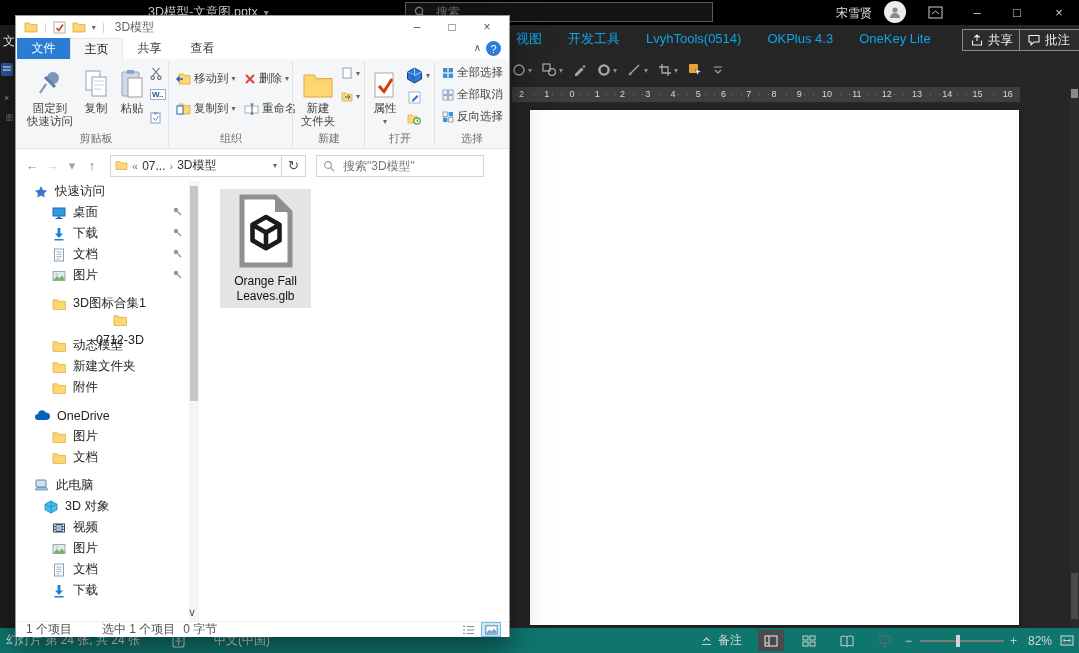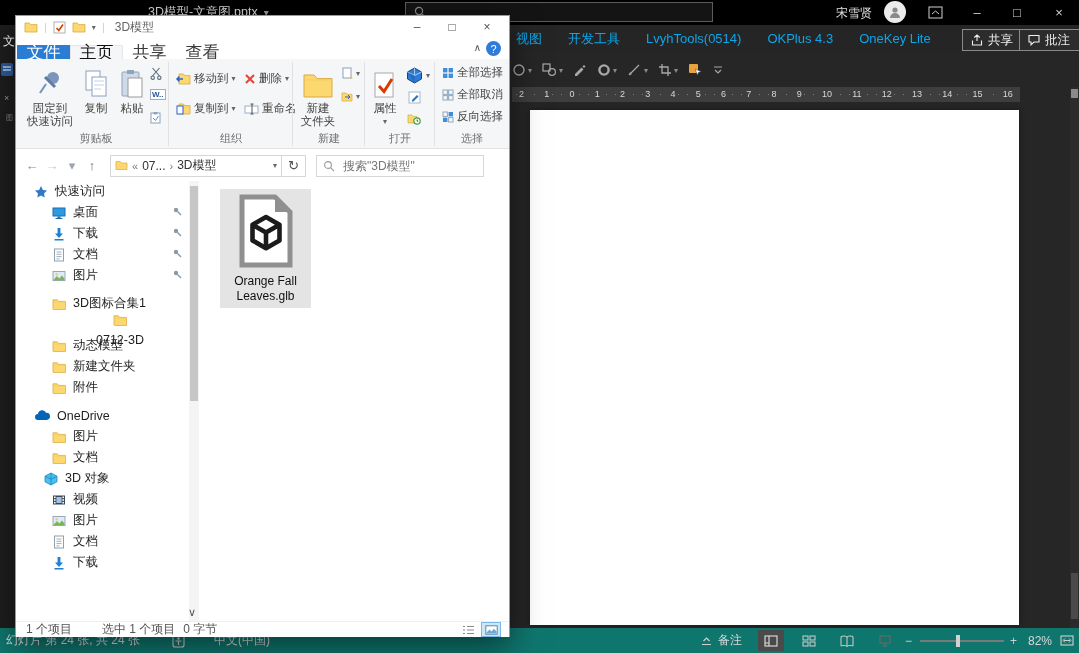--- a/index.html
+++ b/index.html
@@ -51,22 +51,22 @@
   
   .xwin{left:15px;top:15px;width:495px;height:622px;background:#fff;border:1px solid #9a9a9a;
         box-sizing:border-box;box-shadow:0 10px 30px rgba(0,0,0,.5);z-index:10;}
   .xtitle{left:0;top:0;width:100%;height:22px;background:#fff;display:flex;align-items:center;}
   .qat{display:flex;align-items:center;gap:6px;padding-left:8px;color:#8a8a8a;}
   .qsep{color:#d0d0d0;font-size:11px;}
   .xtt{color:#666;font-size:12px;margin-left:4px;}
   .xctl{position:absolute;top:0;height:22px;width:34px;display:flex;align-items:center;
         justify-content:center;color:#555;font-size:12px;}
   .xtabs{left:0;top:22px;width:100%;height:21px;background:#fff;display:flex;align-items:flex-end;}
-  .xtab{height:14px;display:flex;align-items:center;justify-content:center;width:53px;
-        font-size:17px;color:#3a3a3a;}
+  .xtab{height:21px;display:flex;align-items:center;justify-content:center;width:53px;
+        font-size:12px;color:#3a3a3a;}
   .xtab.file{background:#2b7cd3;color:#fff;margin-left:1px;}
   .xtab.active{background:#f5f6f7;border:1px solid #e6e6e6;border-bottom:0;color:#111;box-sizing:border-box;}
   .ribbon{left:0;top:43px;width:100%;height:90px;background:#f5f6f7;border-bottom:1px solid #e2e2e2;
           box-sizing:border-box;}
   .rgsep{position:absolute;top:3px;width:1px;height:84px;background:#e1e1e3;}
   .rlabel{position:absolute;top:72px;font-size:11px;color:#6e6e6e;text-align:center;}
   .rbig{position:absolute;top:4px;display:flex;flex-direction:column;align-items:center;
         font-size:11.5px;color:#444;line-height:13px;text-align:center;}
   .rbig .ric{height:36px;display:flex;align-items:flex-end;justify-content:center;margin-bottom:3px;}
   .rsmall{position:absolute;display:flex;align-items:center;gap:3px;font-size:11.5px;color:#444;
@@ -113,20 +113,21 @@
     <div class="abs ppt-title">
       <span>3D模型-文章图.pptx</span><span class="caret">▾</span>
     </div>
     <div class="abs ppt-search">
       <span>
         <svg width="12" height="12" viewBox="0 0 12 12">
             <circle cx="5" cy="5" r="3.6" fill="none" stroke="#8a8a8a" stroke-width="1.2"></circle>
             <path d="M8 8l3 3" stroke="#8a8a8a" stroke-width="1.2"></path>
           </svg>
       </span>
+      <input placeholder="搜索" style="">
     </div>
     <div class="abs ppt-user">宋雪贤</div>
     <div class="abs avatar">
       <svg width="14" height="14" viewBox="0 0 14 14">
           <circle cx="7" cy="5" r="2.6" fill="#8a8a8a"></circle>
           <path d="M2 13a5 5 0 0110 0z" fill="#8a8a8a"></path>
         </svg>
     </div>
     <div class="abs" style="left:928px;top:5px;">
       <svg width="15" height="15" viewBox="0 0 15 15">
@@ -695,20 +696,29 @@
           </div>
           <div class="srow" style="padding-left: 36px;">
             <span>
               <svg width="14" height="12" viewBox="0 0 14 12">
                 <path d="M1 1.8h4.3l1.3 1.6H13a.6.6 0 01.6.6v7a.6.6 0 01-.6.6H1.6a.6.6 0 01-.6-.6z" fill="#fdd870" stroke="#d9a940" stroke-width="0.8"></path>
                 <path d="M1 4.2h12.6" stroke="#f5cf61" stroke-width="0.8"></path>
               </svg>
             </span>
             <span class="slb">文档</span>
           </div>
+          <div class="srow gap" style="padding-left: 18px;">
+            <span>
+              <svg width="15" height="13" viewBox="0 0 15 13">
+                <rect x="2" y="1" width="10" height="7" rx="0.8" fill="#cfe0ef" stroke="#5b87ad"></rect>
+                <path d="M1 11l2-2.5h9.5L14 11z" fill="#9fc0da" stroke="#5b87ad" stroke-width="0.7"></path>
+              </svg>
+            </span>
+            <span class="slb">此电脑</span>
+          </div>
           <div class="srow" style="padding-left: 28px;">
             <span>
               <svg width="14" height="14" viewBox="0 0 14 14">
                 <path d="M7 1l6 3.2v5.6L7 13 1 9.8V4.2z" fill="#49c1e8" stroke="#1b84c4" stroke-width="0.8"></path>
                 <path d="M7 1v6.2M1 4.2l6 3 6-3M7 7.2V13" fill="none" stroke="#1b84c4" stroke-width="0.8"></path>
               </svg>
             </span>
             <span class="slb">3D 对象</span>
           </div>
           <div class="srow" style="padding-left: 36px;">

